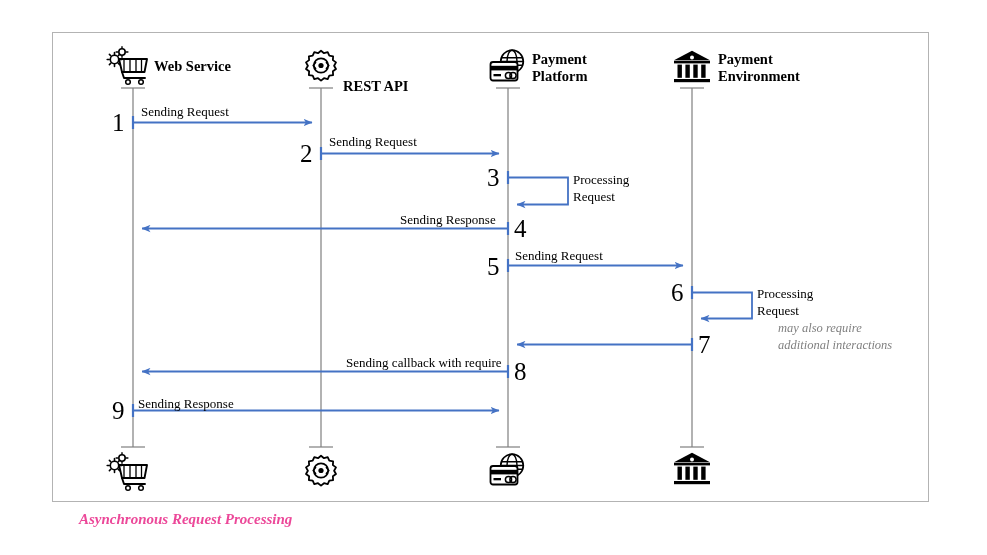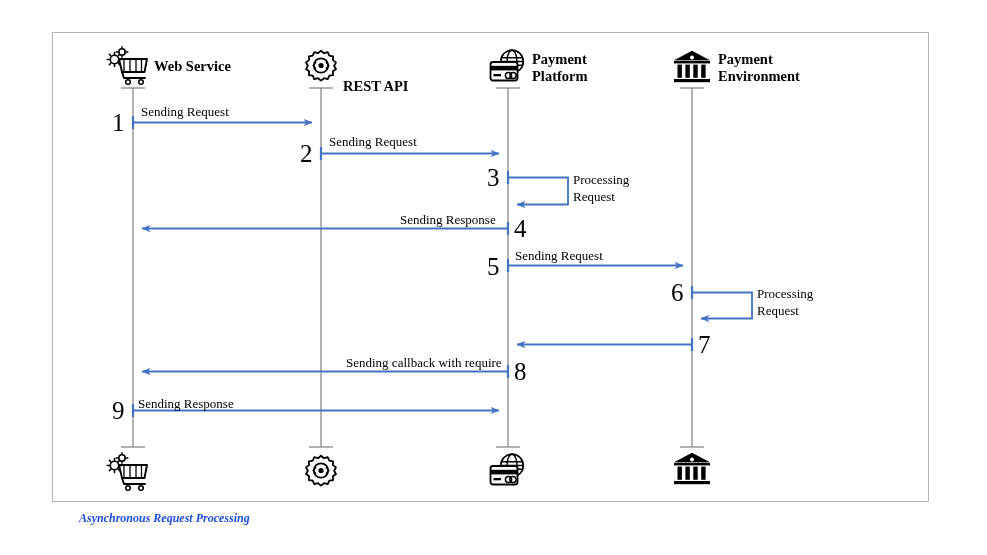--- a/index.html
+++ b/index.html
@@ -67,22 +67,22 @@
     font-size: 12.5px;
     color: #808080;
     white-space: pre-line;
     line-height: 1.32;
   }
   .caption {
     position: absolute;
     font-family: "Liberation Serif", serif;
     font-weight: bold;
     font-style: italic;
-    font-size: 12px;
-    color: #1d4ed8;
+    font-size: 15px;
+    color: #ec4899;
     white-space: nowrap;
   }
 </style>
 </head>
 <body>
 
 <div id="stage">
 
   <div class="frame"></div>
 
@@ -272,16 +272,18 @@
   <div class="msg-label" style="left:329px; top:134px;">Sending Request</div>
   <div class="msg-label two-line" style="left:573px; top:172px;">Processing
 Request</div>
   <div class="msg-label" style="left:400px; top:212px;">Sending Response</div>
   <div class="msg-label" style="left:515px; top:248px;">Sending Request</div>
   <div class="msg-label two-line" style="left:757px; top:286px;">Processing
 Request</div>
   <div class="msg-label" style="left:346px; top:355px;">Sending callback with require</div>
   <div class="msg-label" style="left:138px; top:396px;">Sending Response</div>
 
+  <div class="note-text" style="left:778px; top:320px;">may also require
+additional interactions</div>
 
   <div class="caption" style="left:79px; top:511px;">Asynchronous Request Processing</div>
 
 </div>
 
 </body></html>

